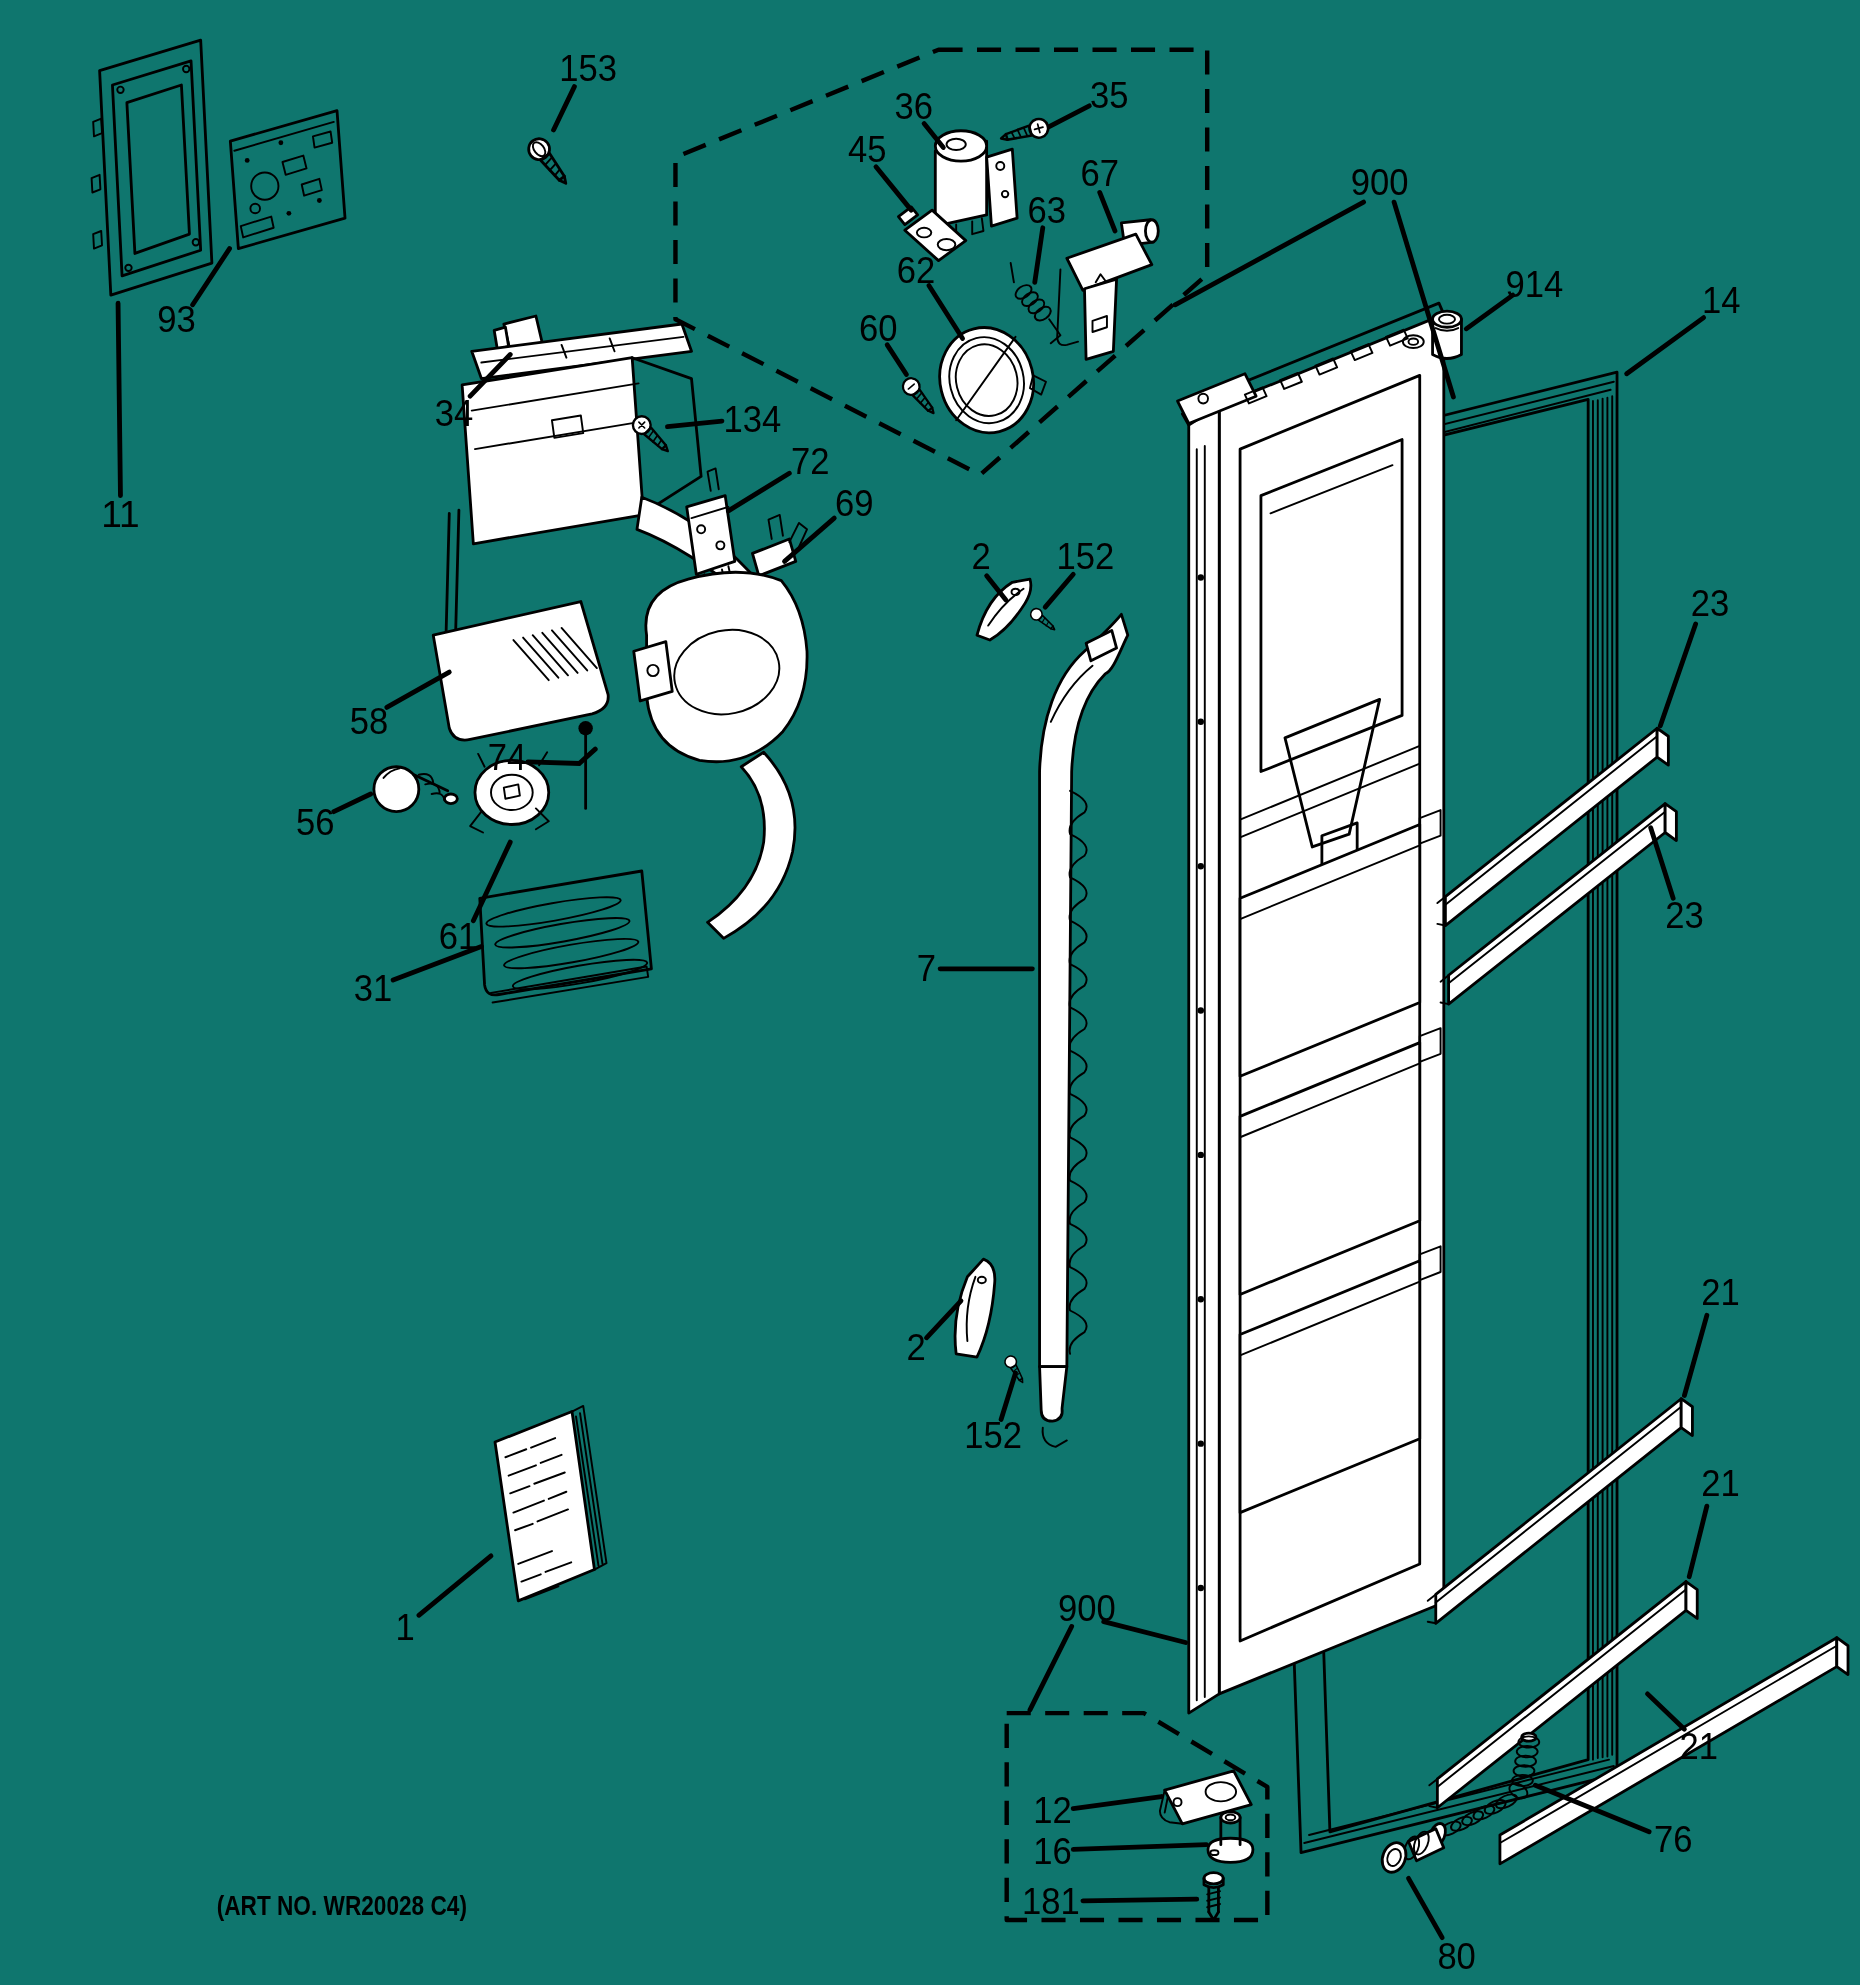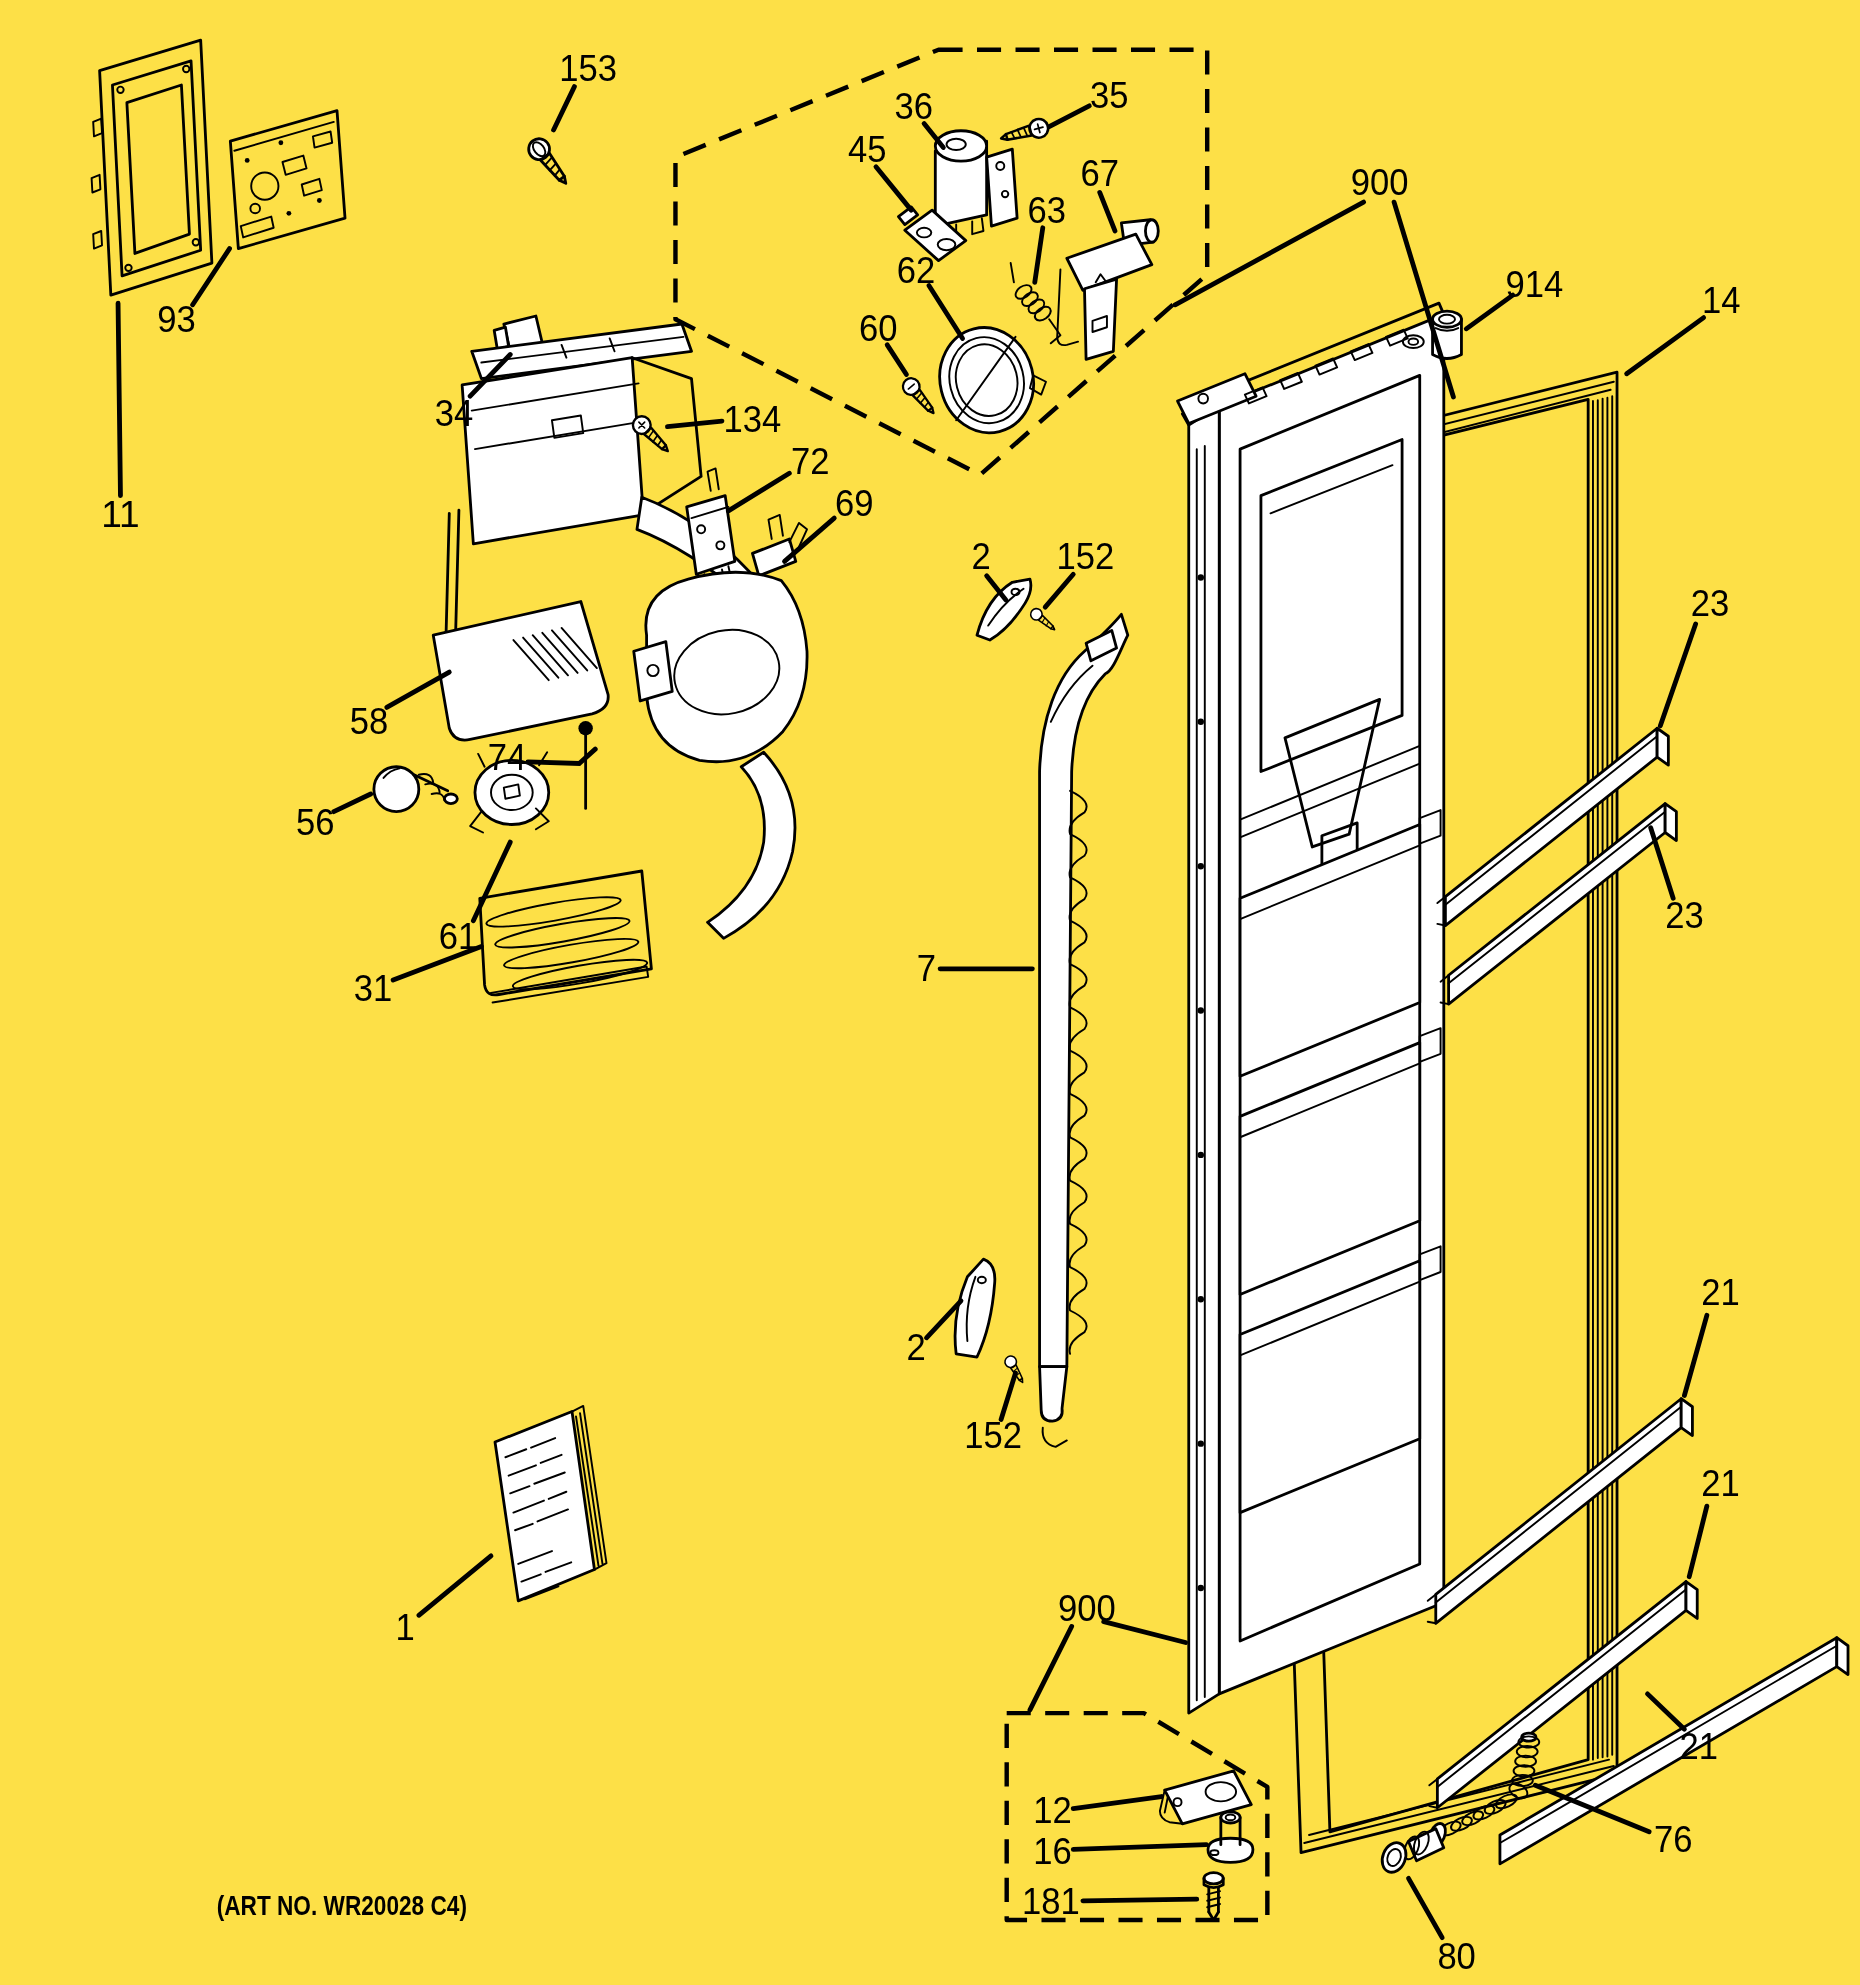--- a/index.html
+++ b/index.html
@@ -1,16 +1,16 @@
 <!DOCTYPE html>
 <html style="font-size:13px"><head>
 <meta charset="utf-8">
 <style>
   html,body{margin:0;padding:0;background:#fff;}
-  #page{position:relative;width:1861px;height:1985px;background:#fde047;overflow:hidden;}
+  #page{position:relative;width:1861px;height:1985px;background:#0f766e;overflow:hidden;}
   svg{display:block;}
   .ln{fill:none;stroke:#000;stroke-width:3.5;stroke-linejoin:round;stroke-linecap:round;}
   .fw{fill:#fff;stroke:#000;stroke-width:3.5;stroke-linejoin:round;stroke-linecap:round;}
   .tn{fill:none;stroke:#000;stroke-width:2.4;stroke-linejoin:round;stroke-linecap:round;}
   .bk{fill:#000;stroke:none;}
   .leader{fill:none;stroke:#000;stroke-width:6;stroke-linecap:round;}
   .dash{fill:none;stroke:#000;stroke-width:5.5;stroke-dasharray:30 18;stroke-linejoin:round;}
   text.callout{font-family:"Liberation Sans",sans-serif;font-size:46px;fill:#000;
     text-anchor:middle;dominant-baseline:central;}
   text.art{font-family:"Liberation Sans",sans-serif;font-weight:bold;font-size:34px;fill:#000;}

